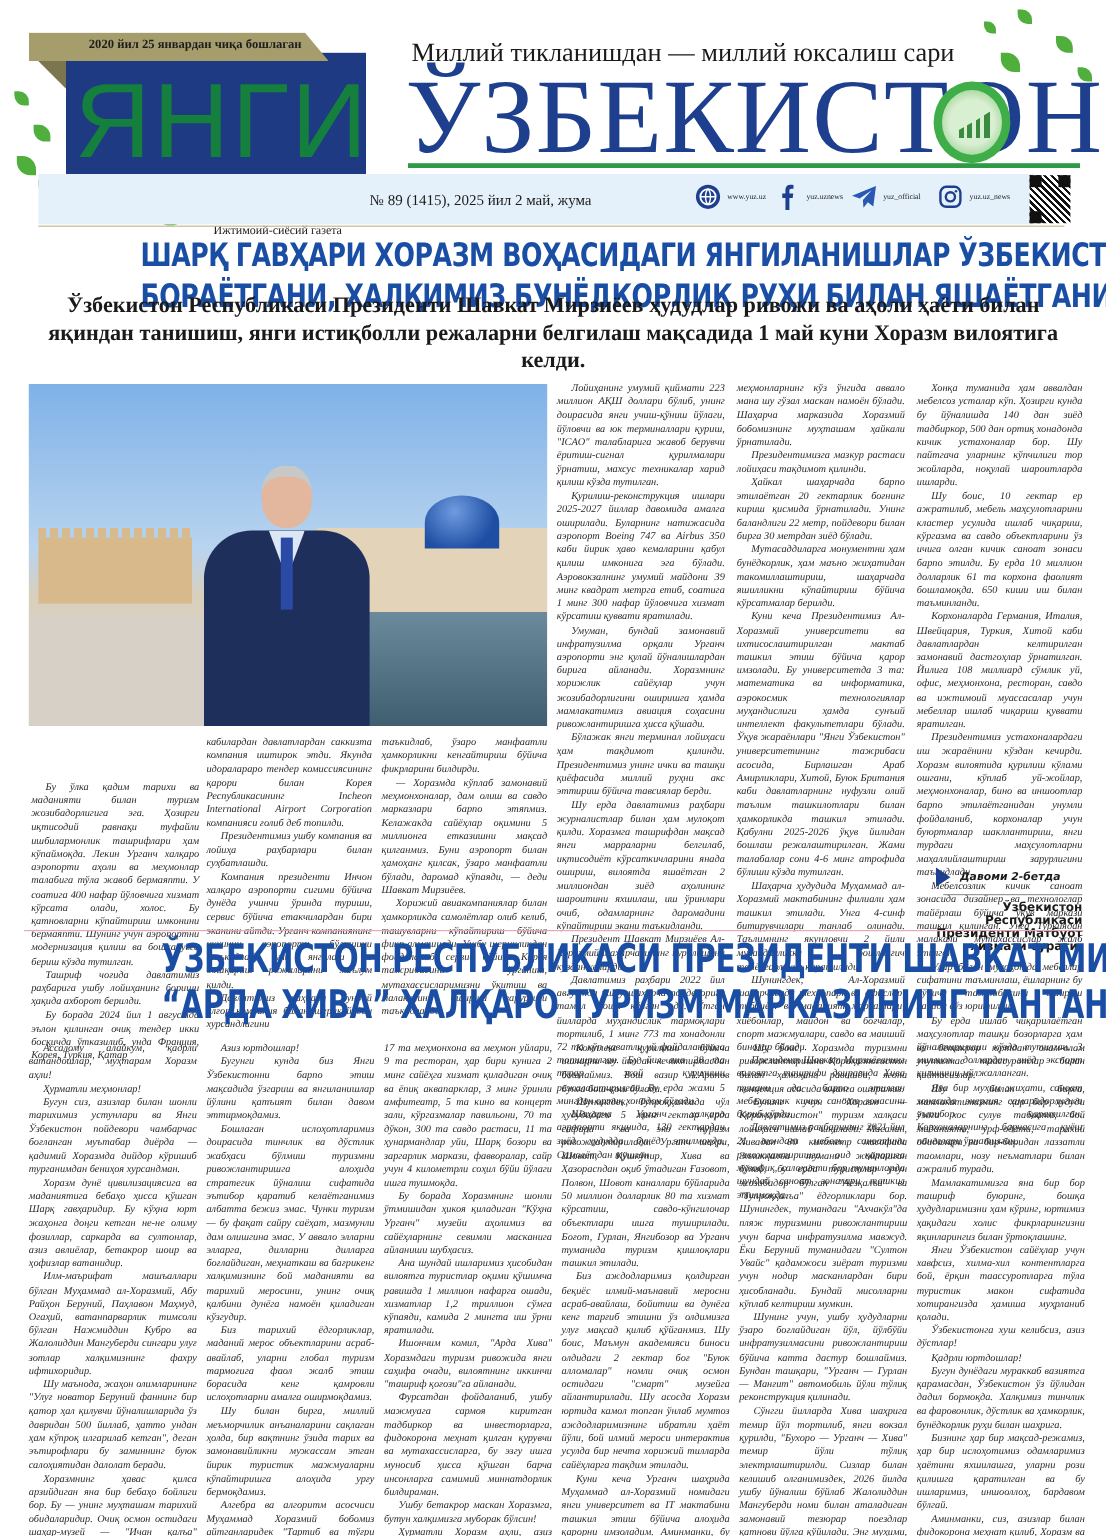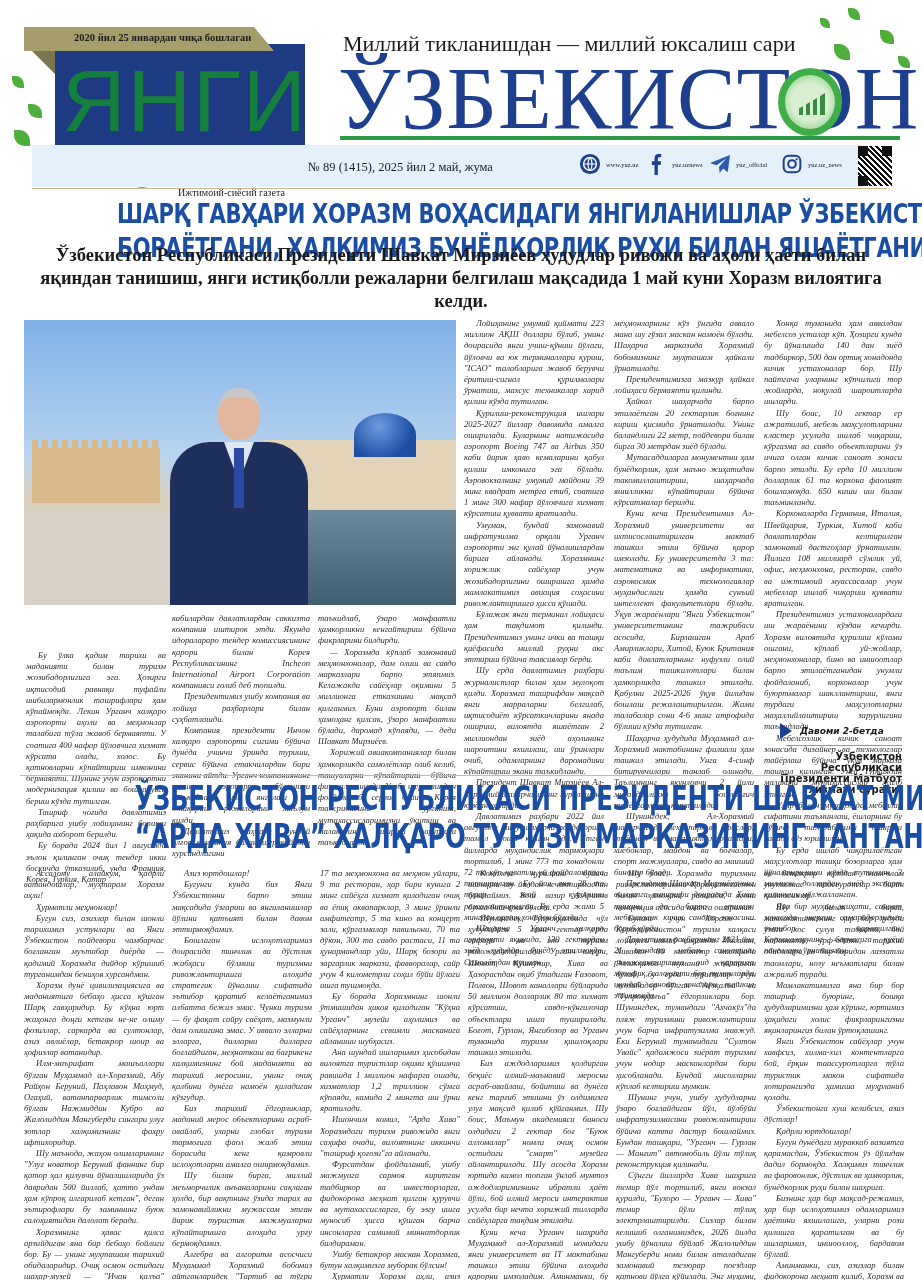--- a/index.html
+++ b/index.html
@@ -210,21 +210,21 @@
       <p>Қурилиш-реконструкция ишлари 2025-2027 йиллар давомида амалга оширилади. Буларнинг натижасида аэропорт Boeing 747 ва Airbus 350 каби йирик ҳаво кемаларини қабул қилиш имконига эга бўлади. Аэровокзалнинг умумий майдони 39 минг квадрат метрга етиб, соатига 1 минг 300 нафар йўловчига хизмат кўрсатиш қуввати яратилади.</p>
       <p>Умуман, бундай замонавий инфратузилма орқали Урганч аэропорти энг қулай йўналишлардан бирига айланади. Хоразмнинг хорижлик сайёҳлар учун жозибадорлигини оширишга ҳамда мамлакатимиз авиация соҳасини ривожлантиришга ҳисса қўшади.</p>
       <p>Бўлажак янги терминал лойиҳаси ҳам тақдимот қилинди. Президентимиз унинг ички ва ташқи қиёфасида миллий руҳни акс эттириш бўйича тавсиялар берди.</p>
       <p>Шу ерда давлатимиз раҳбари журналистлар билан ҳам мулоқот қилди. Хоразмга ташрифдан мақсад янги марраларни белгилаб, иқтисодиёт кўрсаткичларини янада ошириш, вилоятда яшаётган 2 миллиондан зиёд аҳолининг шароитини яхшилаш, иш ўринлари очиб, одамларнинг даромадини кўпайтириш экани таъкидланди.</p>
       <p>Президент Шавкат Мирзиёев Ал-Хоразмий шаҳарчасининг қурилишини кўздан кечирди.</p>
       <p>Давлатимиз раҳбари 2022 йил августда ушбу шаҳарча пойдеворига тамал тоши қўйган эди. Ўтган йилларда муҳандислик тармоқлари тортилиб, 1 минг 773 та хонадонли 72 та кўп қаватли уй фойдаланишга топширилган. Бу йил яна 28 та турар жой қурилиши режалаштирилган. Бу ерда жами 5 мингдан ортиқ хонадон бўлади.</p>
       <p>Шаҳарча Урганч халқаро аэропорти яқинида, 130 гектардан зиёд ҳудудда бунёд этилмоқда. Самолётдан тушган</p>
   </div>
   <div class="col" style="left:614px;top:318px;width:140px;">
     <p class="ni">меҳмонларнинг кўз ўнгида аввало мана шу гўзал маскан намоён бўлади. Шаҳарча марказида Хоразмий бобомизнинг муҳташам ҳайкали ўрнатилади.</p>
-      <p>Президентимизга мазкур ҳайкал лойиҳаси бермаяпти қилинди.</p>
+      <p>Президентимизга мазкур растаси лойиҳаси тақдимот қилинди.</p>
       <p>Ҳайкал шаҳарчада барпо этилаётган 20 гектарлик боғнинг кириш қисмида ўрнатилади. Унинг баландлиги 22 метр, пойдевори билан бирга 30 метрдан зиёд бўлади.</p>
       <p>Мутасаддиларга монументни ҳам бунёдкорлик, ҳам маъно жиҳатидан такомиллаштириш, шаҳарчада яшилликни кўпайтириш бўйича кўрсатмалар берилди.</p>
       <p>Куни кеча Президентимиз Ал-Хоразмий университети ва ихтисослаштирилган мактаб ташкил этиш бўйича қарор имзолади. Бу университетда 3 та: математика ва информатика, аэрокосмик технологиялар муҳандислиги ҳамда сунъий интеллект факультетлари бўлади. Ўқув жараёнлари "Янги Ўзбекистон" университетининг тажрибаси асосида, Бирлашган Араб Амирликлари, Хитой, Буюк Британия каби давлатларнинг нуфузли олий таълим ташкилотлари билан ҳамкорликда ташкил этилади. Қабулни 2025-2026 ўқув йилидан бошлаш режалаштирилган. Жами талабалар сони 4-6 минг атрофида бўлиши кўзда тутилган.</p>
       <p>Шаҳарча ҳудудида Муҳаммад ал-Хоразмий мактабининг филиали ҳам ташкил этилади. Унга 4-синф битирувчилари танлаб олинади. Таълимнинг якунловчи 2 йили муҳандисликка бошланғич тайёргарликка қаратилади.</p>
       <p>Шунингдек, Ал-Хоразмий шаҳарчасида технопарк ва офислар, тиббиёт ва маданият марказлари, хиёбонлар, майдон ва боғчалар, спорт мажмуалари, савдо ва маиший бинолар бўлади.</p>
       <p>Президент Шавкат Мирзиёевнинг вилоятга ташрифи доирасида Хива тумани да барпо этилган мебелсозлик кичик саноат зонасини бориб кўрди.</p>
       <p>Давлатимиз раҳбарининг 2021 йил 21 июндаги мебель саноатини ривожлантиришга оид қарорига мувофиқ, салоҳияти бор туманларда шундай саноат зоналари ташкил этилмоқда.</p>
   </div>
   <div class="col" style="left:764px;top:318px;width:138px;">
     <p>Хонқа туманида ҳам аввалдан мебелсоз усталар кўп. Ҳозирги кунда бу йўналишда 140 дан зиёд тадбиркор, 500 дан ортиқ хонадонда кичик устахоналар бор. Шу пайтгача уларнинг кўпчилиги тор жойларда, ноқулай шароитларда ишларди.</p>

